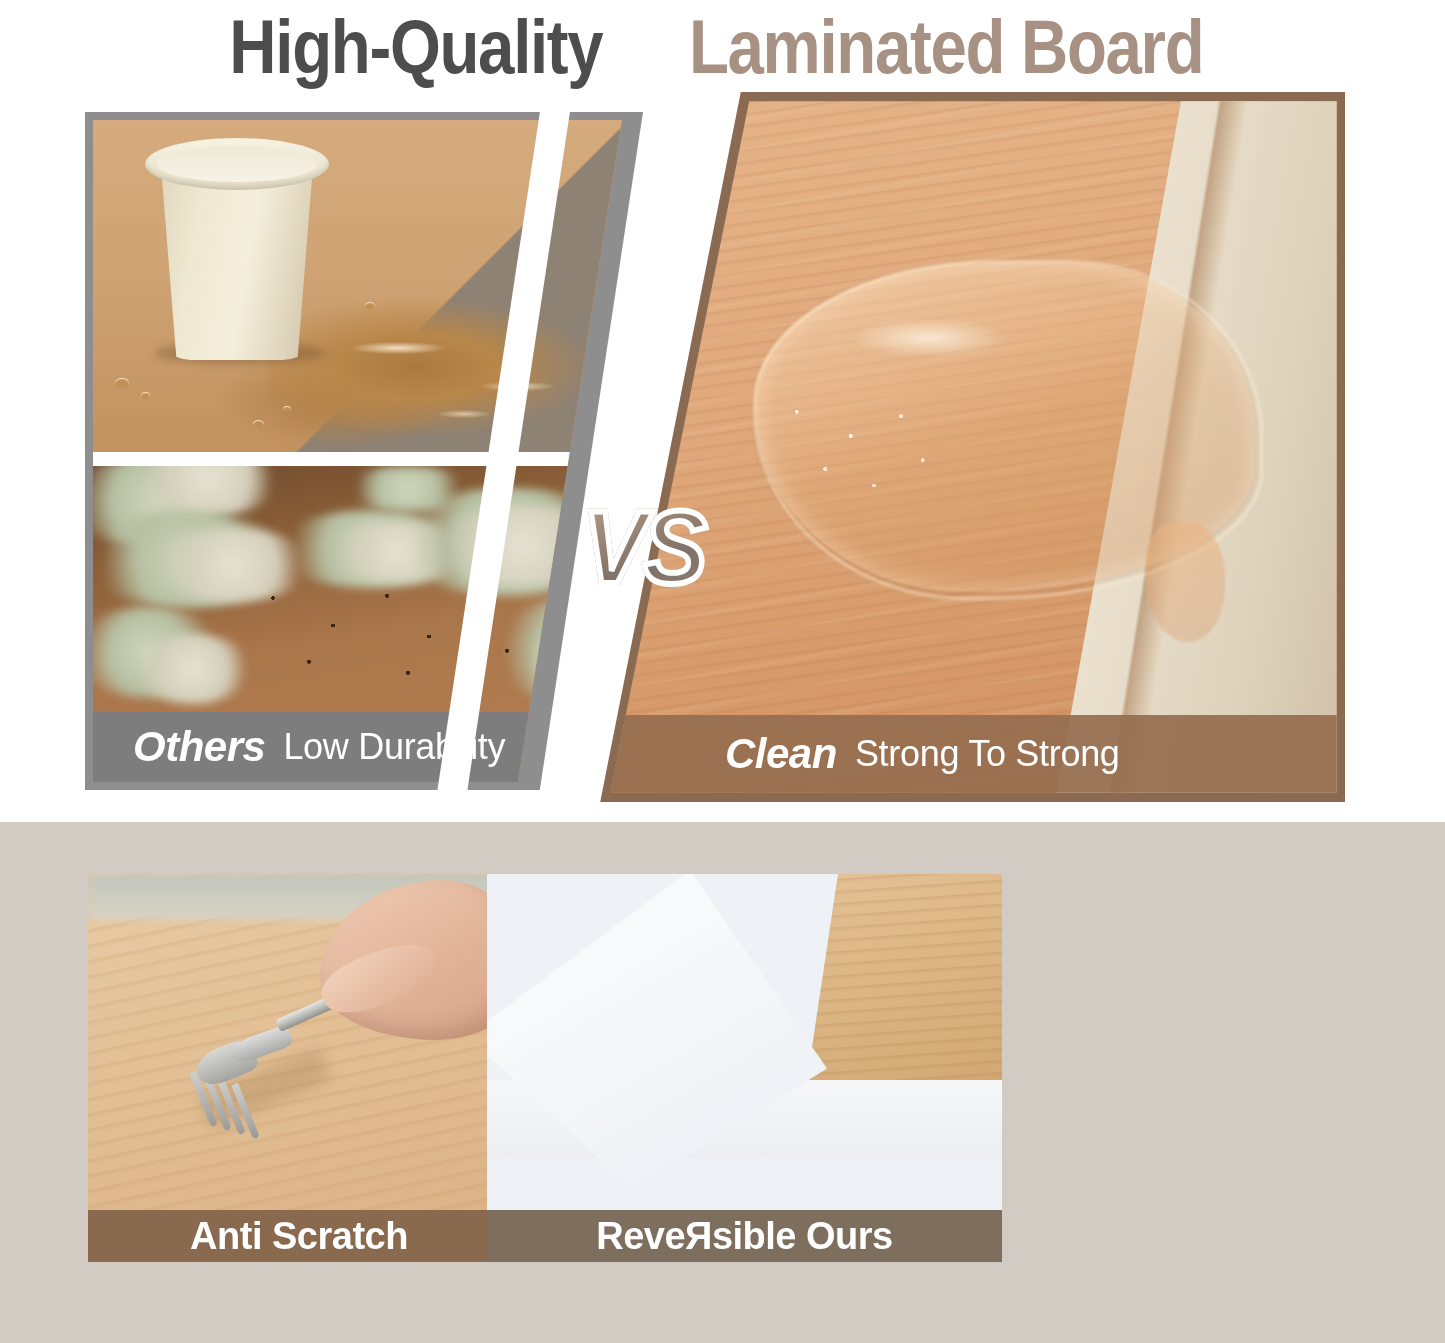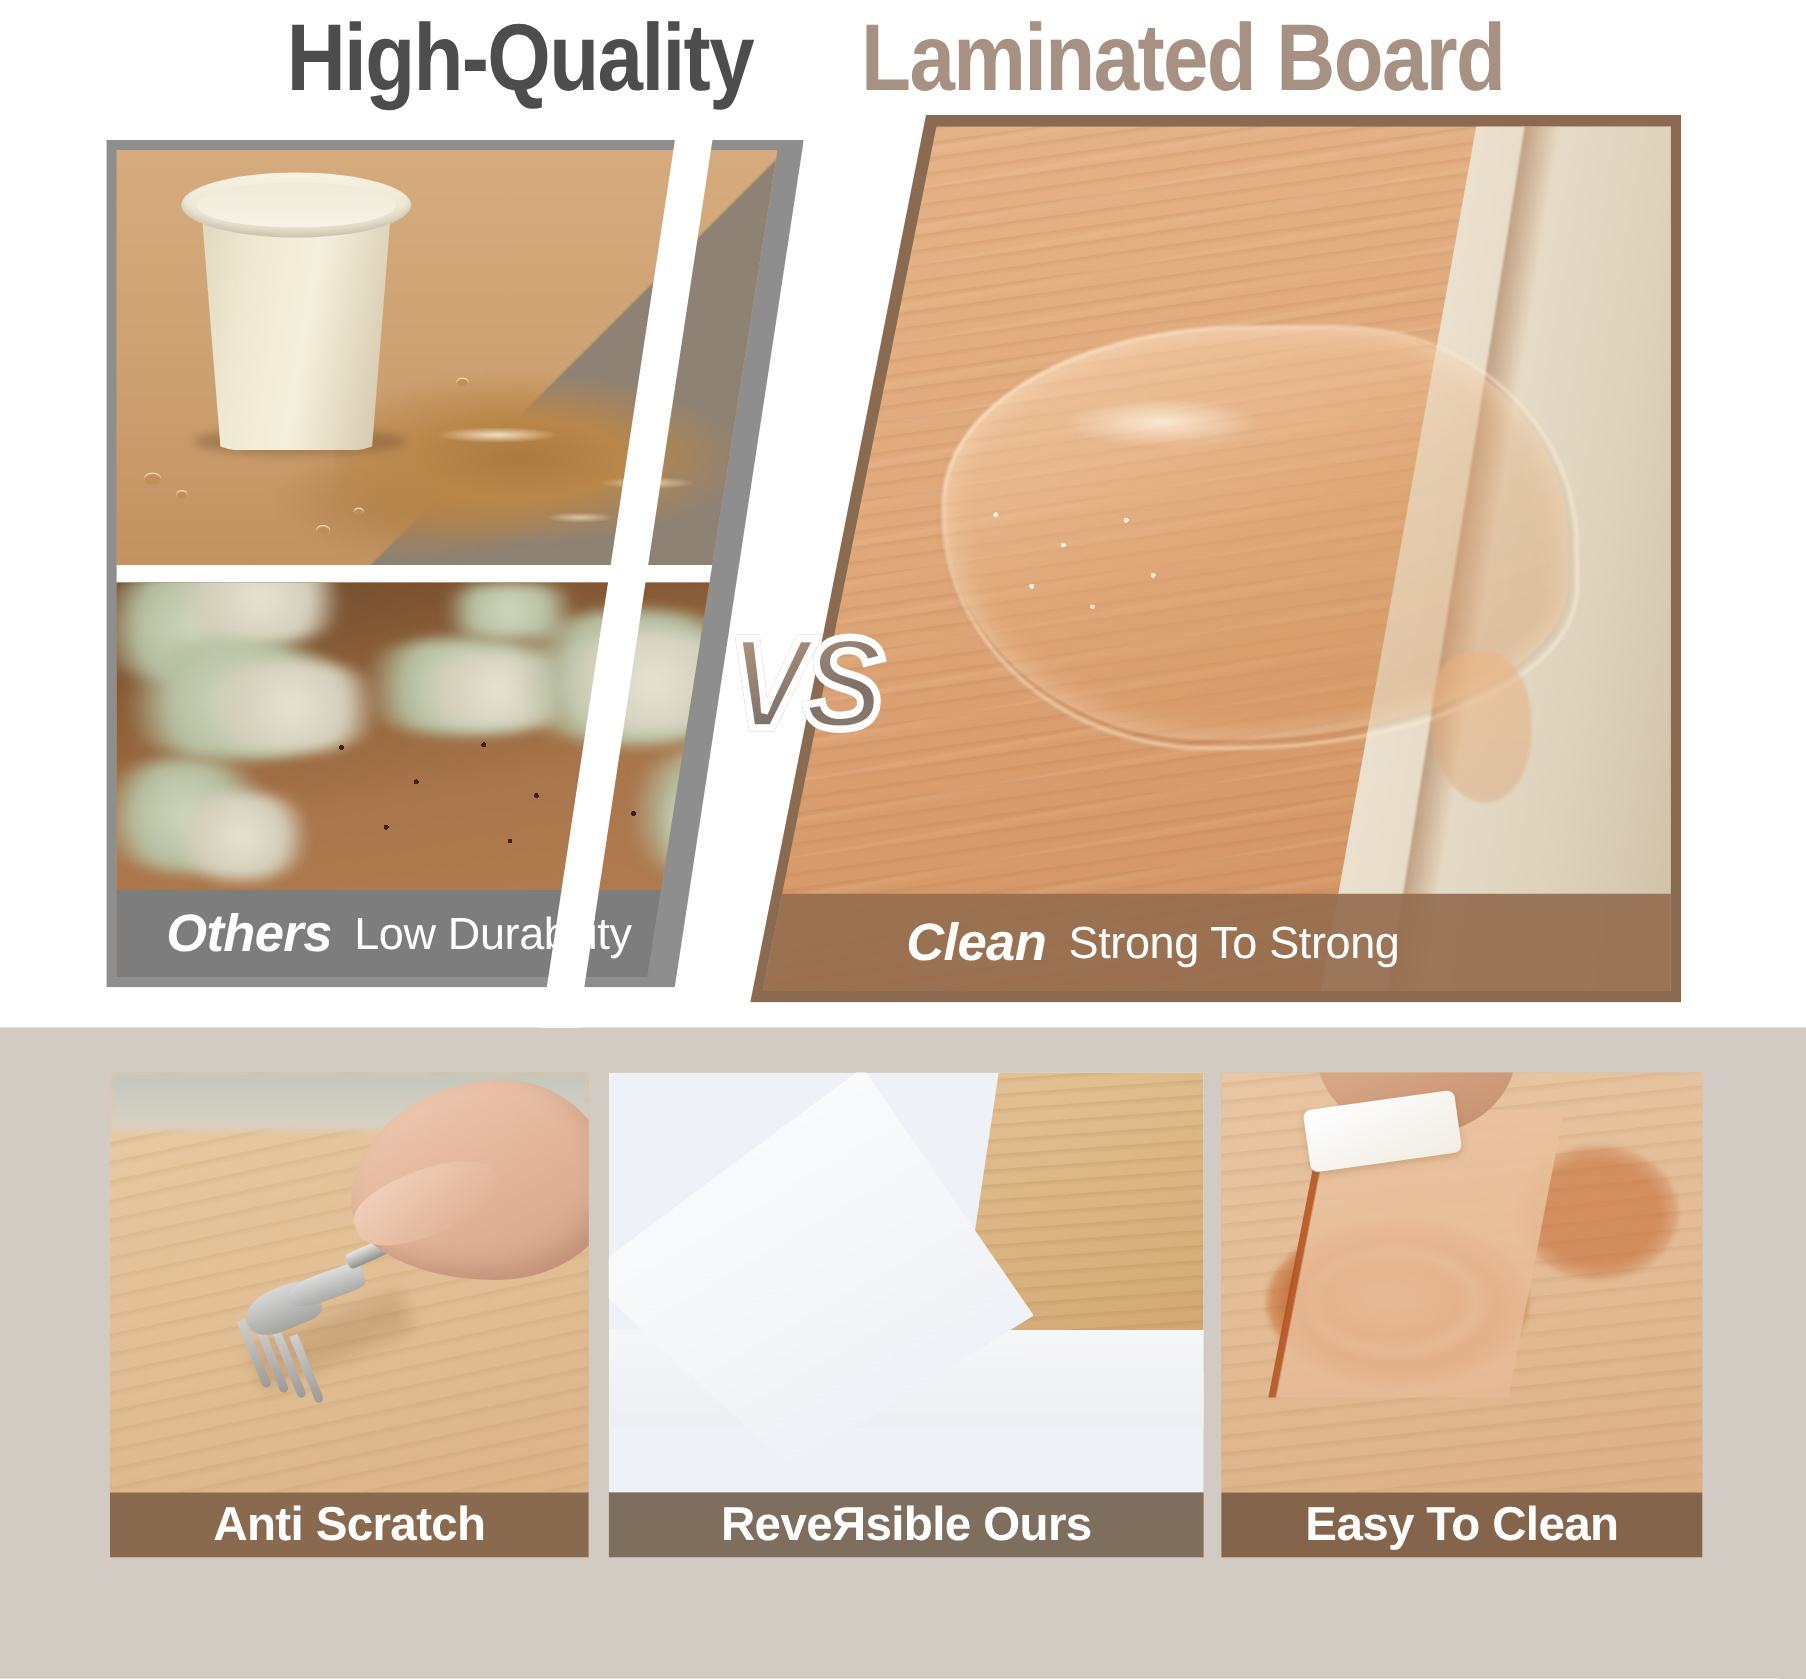--- a/index.html
+++ b/index.html
@@ -170,21 +170,21 @@
     color:transparent;
     background:linear-gradient(160deg,#b9a08c 0%,#9c8674 35%,#7e7168 62%,#8f8278 100%);
     -webkit-background-clip:text;background-clip:text;
     -webkit-text-stroke:6px #ffffff;
     paint-order:stroke fill;
     transform:scaleX(.92);transform-origin:left center;
   }
 
   
   .features{position:absolute;left:0;top:822px;width:1445px;height:521px;background:#d2cbc4;}
-  .card{position:absolute;top:36px;height:206px;overflow:hidden;background:#cdbfa9;}
+  .card{position:absolute;top:52px;height:206px;overflow:hidden;background:#cdbfa9;padding-left:39px;}
   .card.c1{left:88px;width:383px;height:388px;}
   .card.c2{left:487px;width:476px;height:388px;}
   .card.c3{left:977px;width:385px;height:388px;}
 
   .card-photo{position:absolute;left:0;top:0;width:100%;height:336px;overflow:hidden;}
   .card-bar{position:absolute;left:0;bottom:0;width:100%;height:52px;
     display:flex;align-items:center;justify-content:center;}
   .card-bar span{color:#fff;font-size:38px;font-weight:bold;letter-spacing:-.5px;}
   .bar1{background:#8a6a4f;}
   .bar2{background:#7e6e5e;}
@@ -379,36 +379,15 @@
           </div>
         <div class="rev-floor"></div>
         <div class="rev-edge"></div>
         <div class="rev-white"></div>
       </div>
       <div class="card-bar bar2">
         <span>ReveЯsible Ours</span>
       </div>
     </div>
 
-    <div class="card c3">
-      <div class="card-photo">
-        <div class="wood3">
-            <div class="g"></div>
-          </div>
-        <div class="sauce sauce-a"></div>
-        <div class="sauce sauce-b"></div>
-        <div class="sauce sauce-c"></div>
-        <div class="wipe"></div>
-        <div class="wipe-edge"></div>
-        <div class="hand3">
-          
-          
-          
-        </div>
-        <div class="cloth"></div>
-      </div>
-      <div class="card-bar bar3">
-        <span>Easy To Clean</span>
-      </div>
-    </div>
 
   </div>
 </div>
 
 </body></html>

